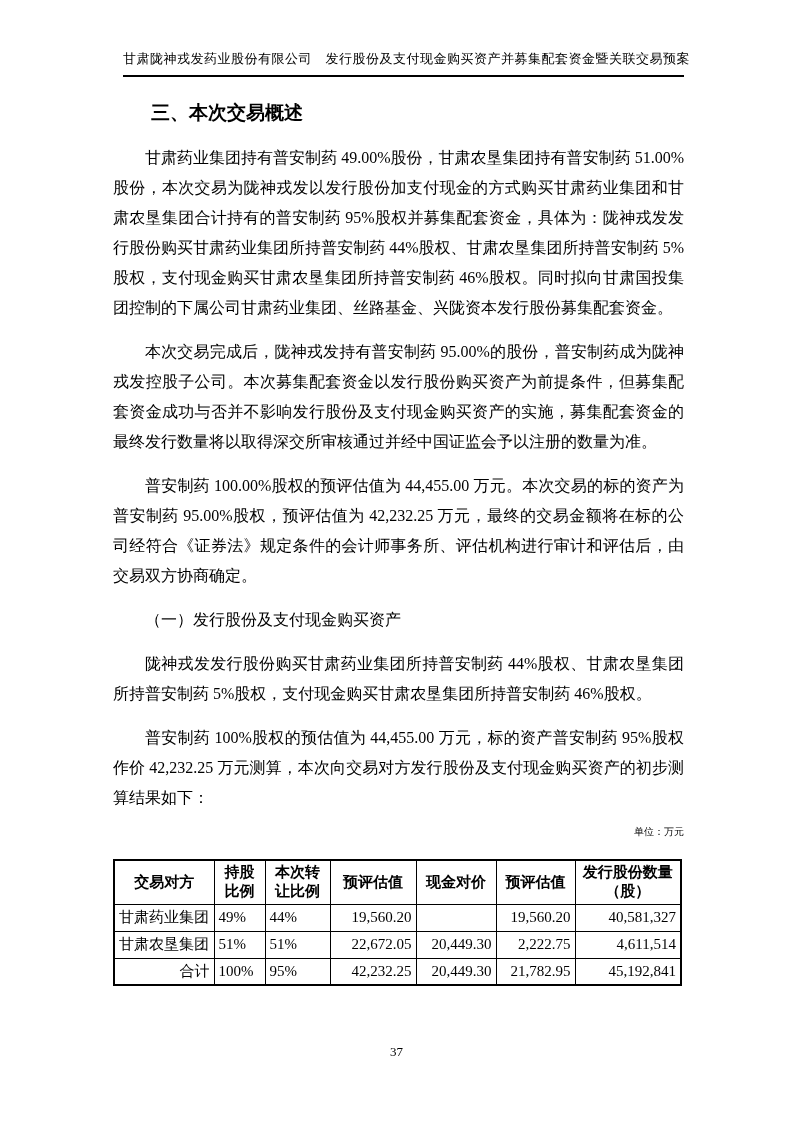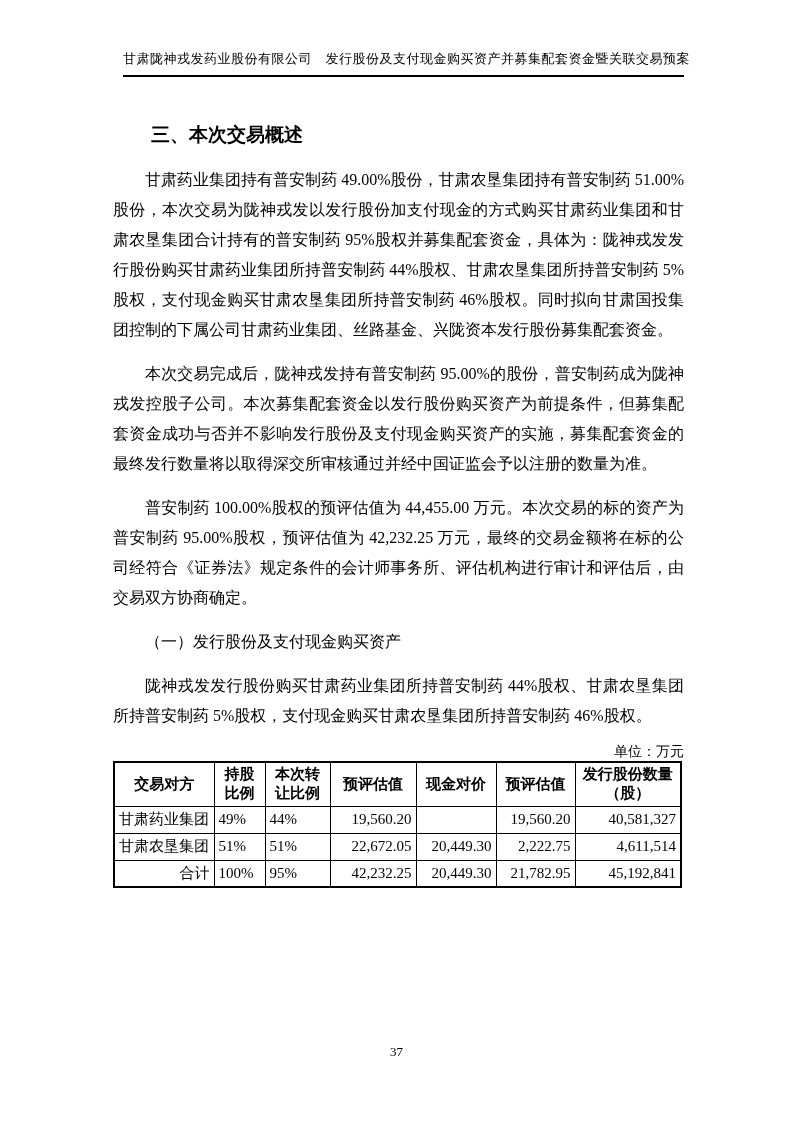--- a/index.html
+++ b/index.html
@@ -27,21 +27,21 @@
     padding-top: 50px;
     padding-bottom: 7px;
     border-bottom: 2px solid #000000;
     text-align: center;
     font-size: 13px;
     letter-spacing: 0.5px;
     white-space: nowrap;
     margin-left: 10px;
   }
   .section-heading {
-    margin: 44px 0 0 0;
+    margin: 22px 0 0 0;
     padding-left: 38px;
     font-family: "Liberation Sans", "DejaVu Sans", sans-serif;
     font-weight: bold;
     font-size: 19px;
     line-height: 28px;
   }
   .para {
     margin: 14px 0 0 0;
     font-size: 16px;
     line-height: 30px;
@@ -51,23 +51,23 @@
   .para.first {
     margin-top: 16px;
   }
   .subheading {
     margin: 14px 0 0 0;
     font-size: 16px;
     line-height: 30px;
     text-indent: 2em;
   }
   .unit-label {
-    margin: 12px 0 0 0;
+    margin: 12px 0 20px 0;
     text-align: right;
-    font-size: 14px;
+    font-size: 10px;
   }
   table.deal-table {
     width: 567px;
     border-collapse: collapse;
     border: 2px solid #000000;
     table-layout: fixed;
     font-size: 15px;
   }
   table.deal-table th,
   table.deal-table td {
@@ -113,20 +113,21 @@
 
     <h2 class="section-heading">三、本次交易概述</h2>
 
     <p class="para first">甘肃药业集团持有普安制药 49.00%股份，甘肃农垦集团持有普安制药 51.00%股份，本次交易为陇神戎发以发行股份加支付现金的方式购买甘肃药业集团和甘肃农垦集团合计持有的普安制药 95%股权并募集配套资金，具体为：陇神戎发发行股份购买甘肃药业集团所持普安制药 44%股权、甘肃农垦集团所持普安制药 5%股权，支付现金购买甘肃农垦集团所持普安制药 46%股权。同时拟向甘肃国投集团控制的下属公司甘肃药业集团、丝路基金、兴陇资本发行股份募集配套资金。</p>
     <p class="para">本次交易完成后，陇神戎发持有普安制药 95.00%的股份，普安制药成为陇神戎发控股子公司。本次募集配套资金以发行股份购买资产为前提条件，但募集配套资金成功与否并不影响发行股份及支付现金购买资产的实施，募集配套资金的最终发行数量将以取得深交所审核通过并经中国证监会予以注册的数量为准。</p>
     <p class="para">普安制药 100.00%股权的预评估值为 44,455.00 万元。本次交易的标的资产为普安制药 95.00%股权，预评估值为 42,232.25 万元，最终的交易金额将在标的公司经符合《证券法》规定条件的会计师事务所、评估机构进行审计和评估后，由交易双方协商确定。</p>
 
     <p class="subheading">（一）发行股份及支付现金购买资产</p>
 
     <p class="para">陇神戎发发行股份购买甘肃药业集团所持普安制药 44%股权、甘肃农垦集团所持普安制药 5%股权，支付现金购买甘肃农垦集团所持普安制药 46%股权。</p>
+    <p class="para">普安制药 100%股权的预估值为 44,455.00 万元，标的资产普安制药 95%股权作价 42,232.25 万元测算，本次向交易对方发行股份及支付现金购买资产的初步测算结果如下：</p>
 
     <div class="unit-label">单位：万元</div>
 
     <table class="deal-table">
       <colgroup>
         <col style="width:100px">
         <col style="width:51px">
         <col style="width:65px">
         <col style="width:86px">
         <col style="width:80px">

